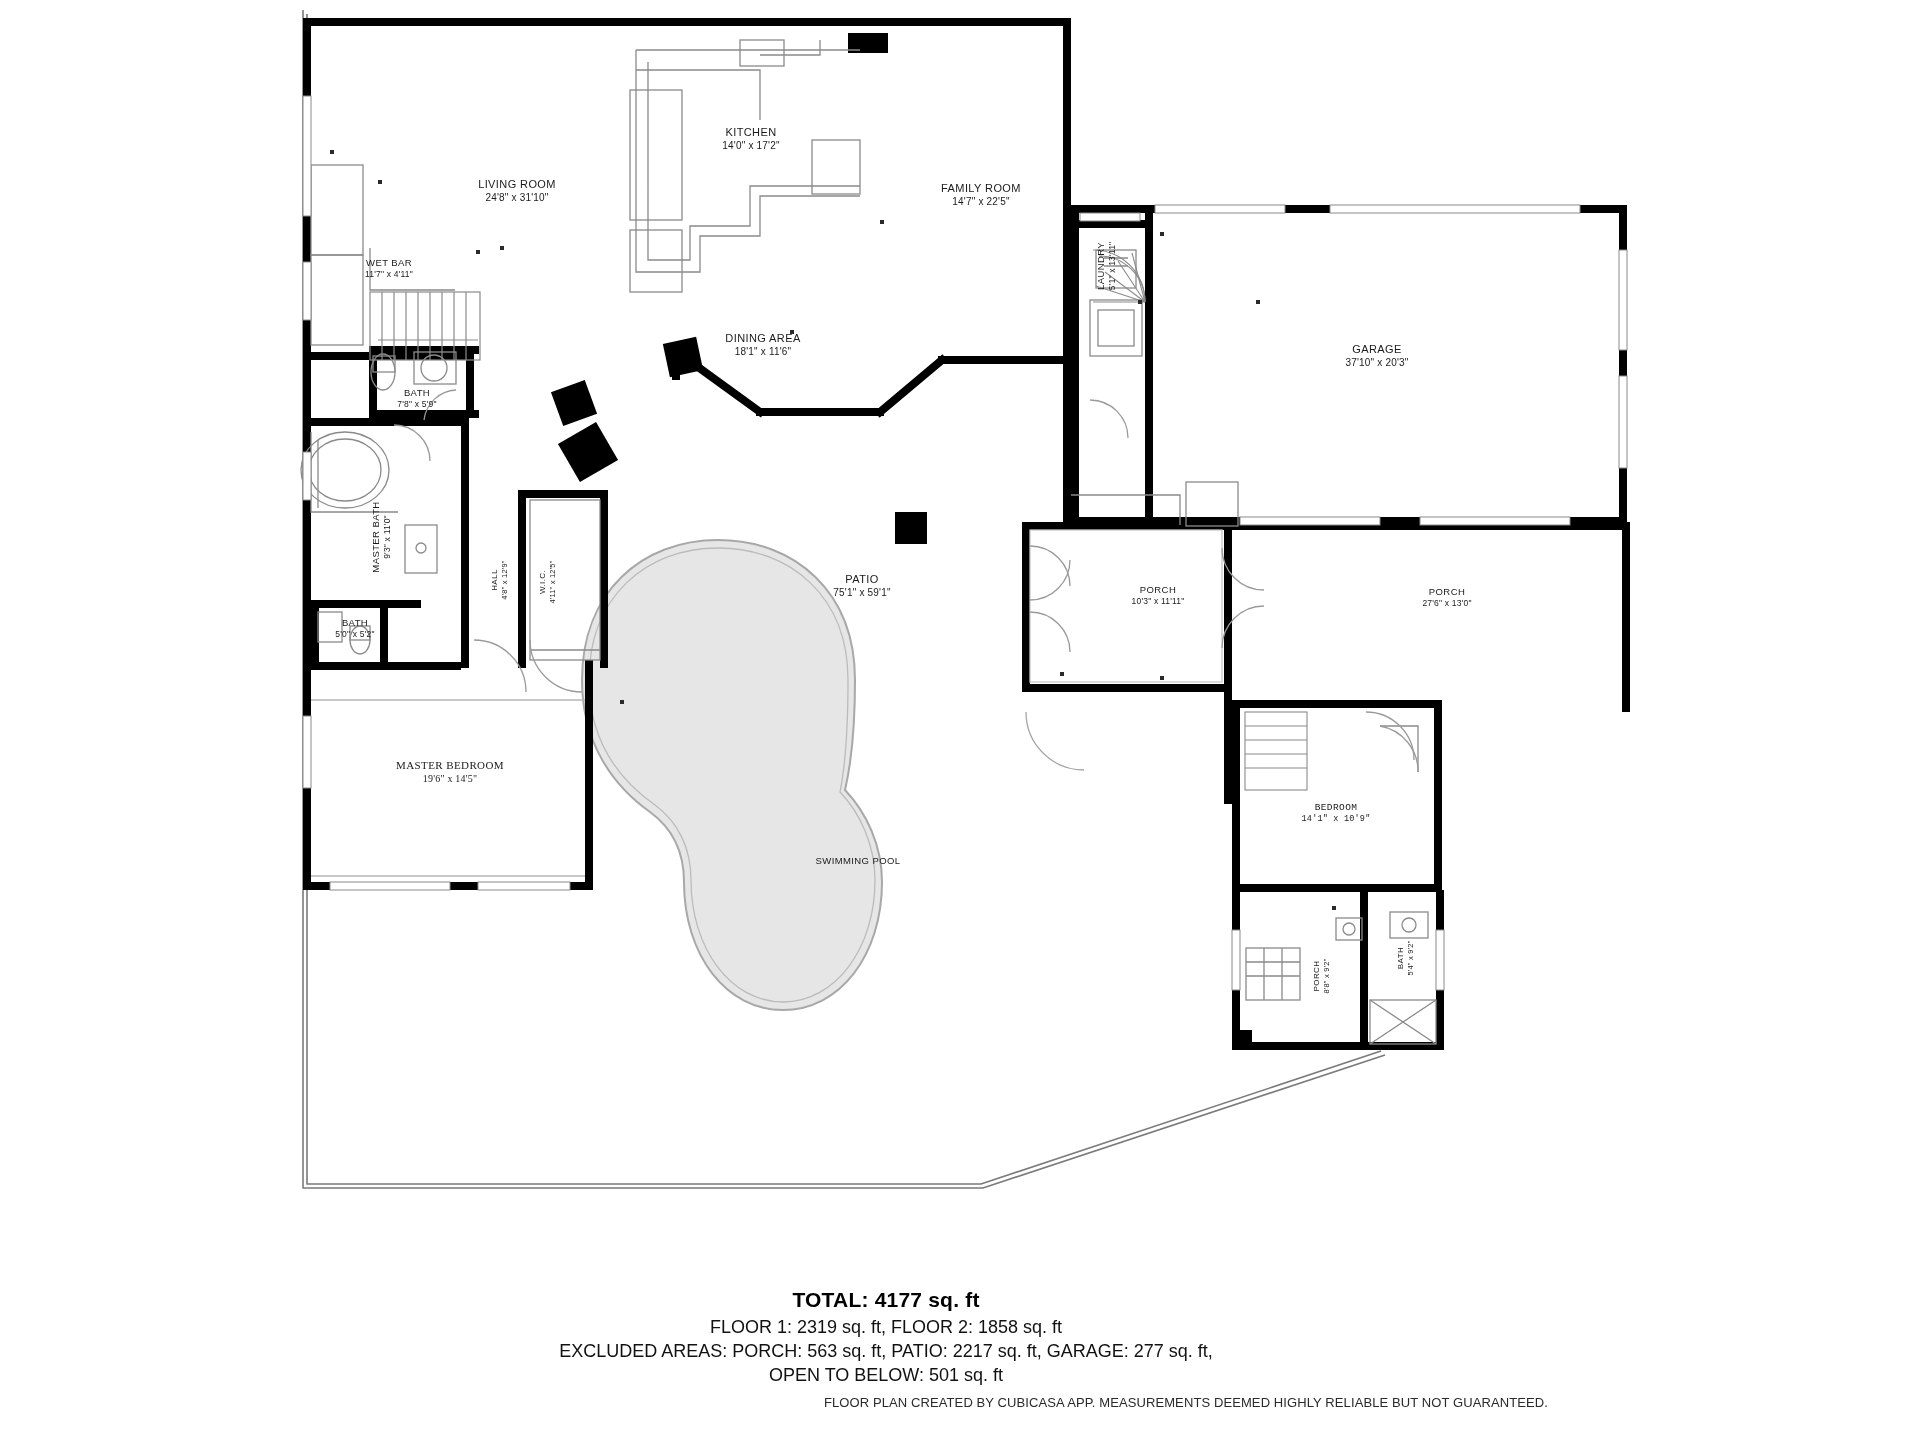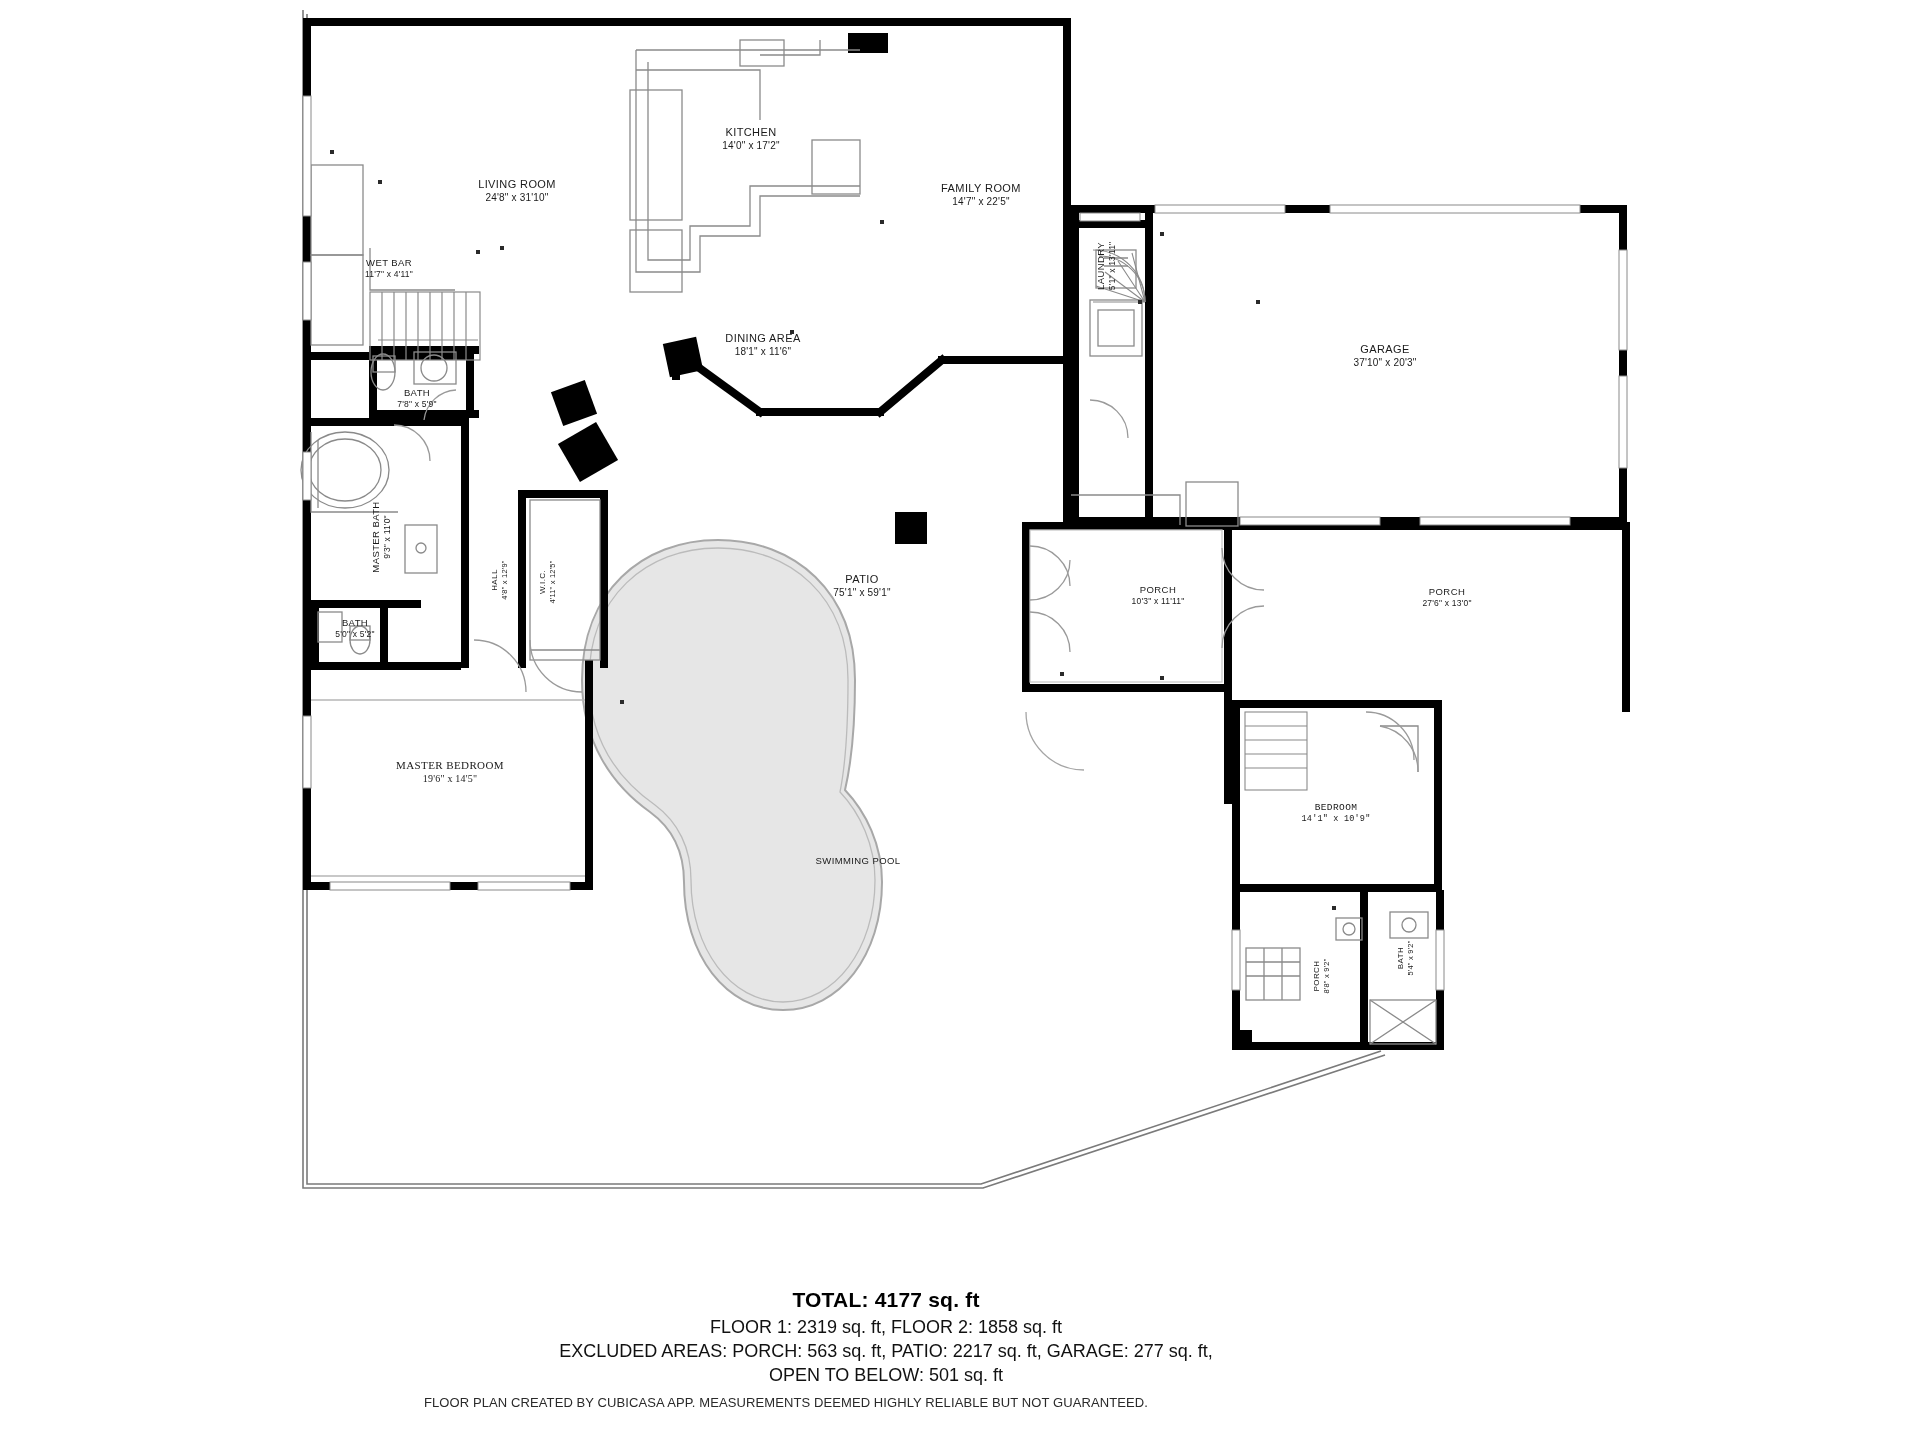--- a/index.html
+++ b/index.html
@@ -78,25 +78,24 @@
   #summary .line {
     font-size: 18px;
     color: #111;
     line-height: 1.32;
   }
   #disclaimer {
     position: absolute;
     left: 0;
     top: 1395px;
     width: 1548px;
-    text-align: center;
+    text-align: right;
     font-size: 13px;
     color: #2a2a2a;
     letter-spacing: 0.1px;
-    margin-left: 12px;
   }
 </style>
 </head>
 <body>
 
 <div id="plan-root">
 
   <svg id="plan-svg" viewBox="0 0 1920 1440" xmlns="http://www.w3.org/2000/svg">
 
     <g fill="none" stroke="#7a7a7a" stroke-width="1.6">
@@ -378,21 +377,21 @@
     <div class="room-label small" style="left:417px; top:398px;">
       <span class="rm-name">BATH</span>
       <span class="rm-dim">7'8" x 5'9"</span>
     </div>
 
     <div class="room-label small rot-90" style="left:1106px; top:266px;">
       <span class="rm-name">LAUNDRY</span>
       <span class="rm-dim">5'1" x 13'11"</span>
     </div>
 
-    <div class="room-label" style="left:1377px; top:356px;margin-left:8px;">
+    <div class="room-label" style="left:1377px; top:356px;">
       <span class="rm-name">GARAGE</span>
       <span class="rm-dim">37'10" x 20'3"</span>
     </div>
 
     <div class="room-label small rot-90" style="left:381px; top:537px;">
       <span class="rm-name">MASTER BATH</span>
       <span class="rm-dim">9'3" x 11'0"</span>
     </div>
 
     <div class="room-label tiny rot-90" style="left:500px; top:580px;">

